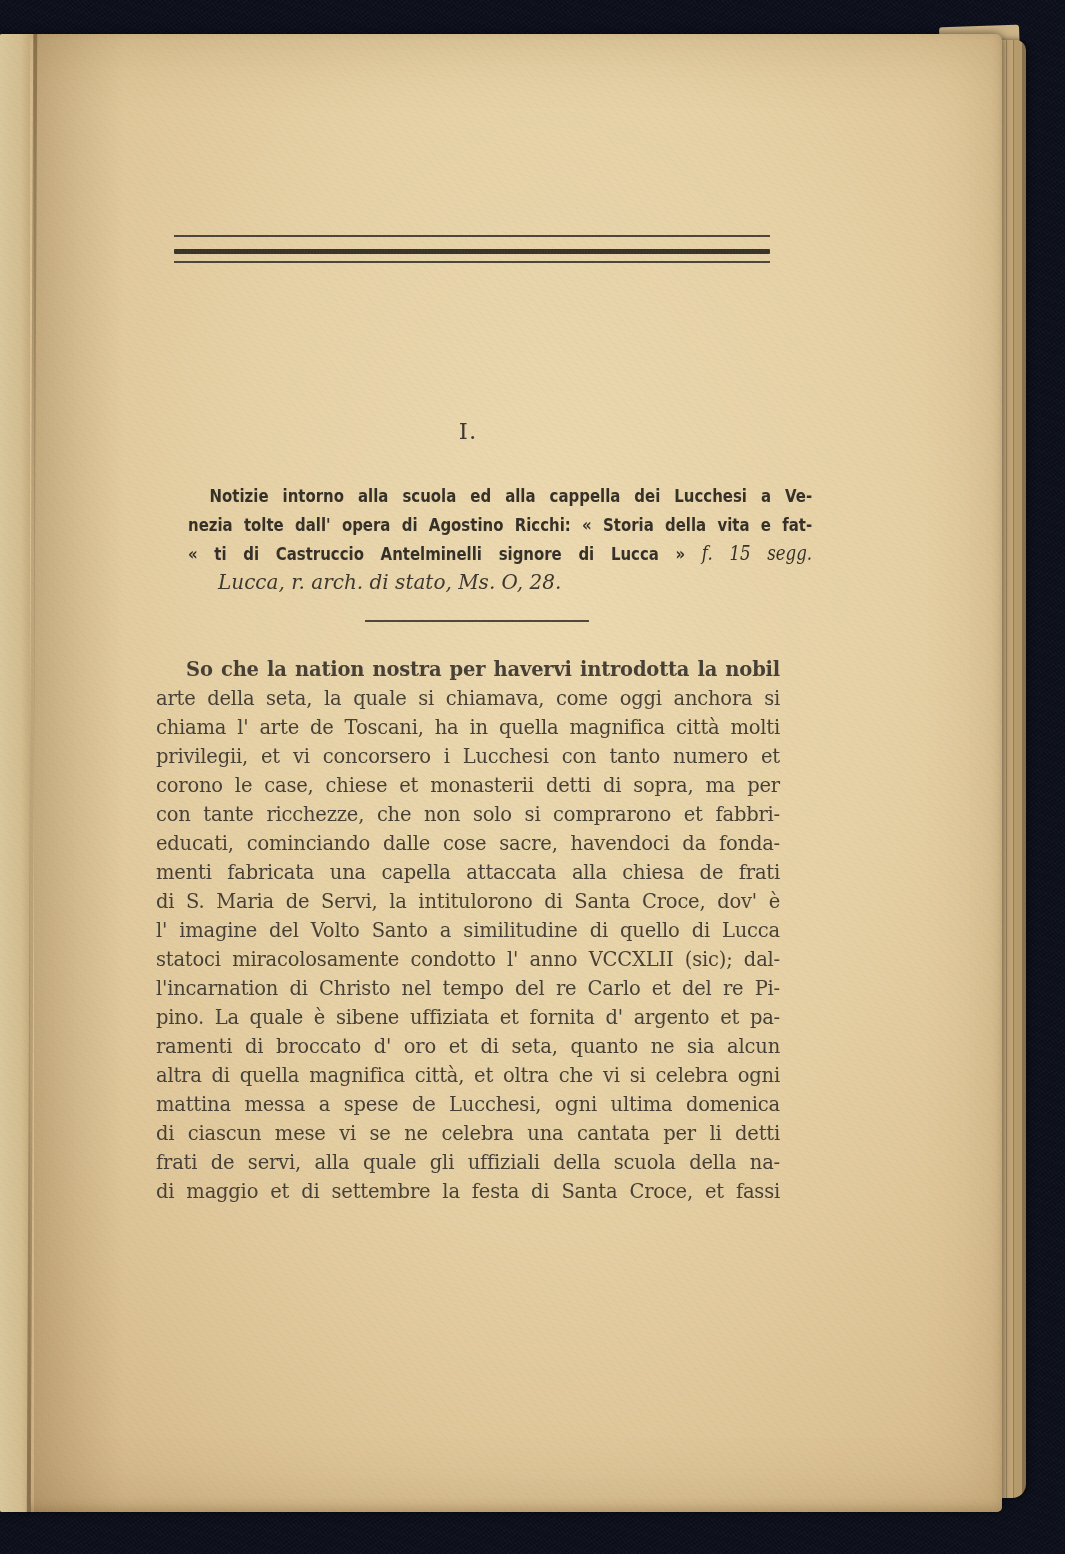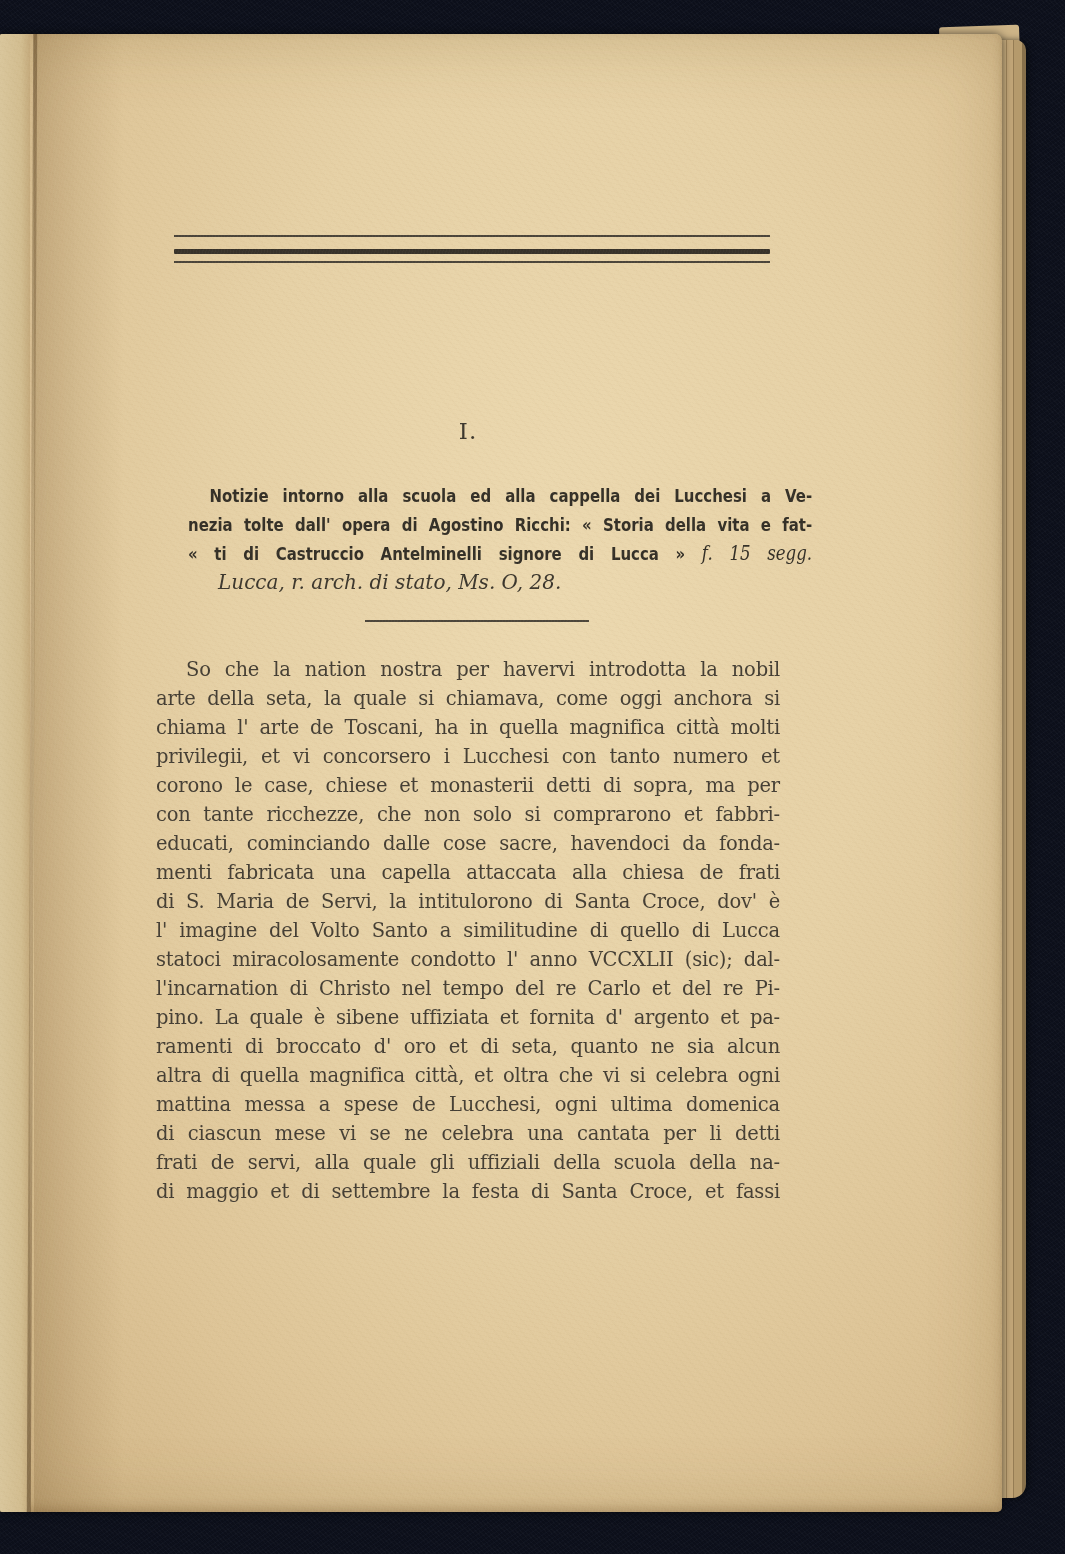--- a/index.html
+++ b/index.html
@@ -85,21 +85,21 @@
     padding-left:30px;
   }
 
   .heading-divider{position:absolute;top:586px;left:209px;width:224px;height:2px;background:#4c463b;}
 
   .body-block{position:absolute;top:621px;left:0;width:624px;}
   .body-line{
     font-size:19.5px;line-height:29px;letter-spacing:-0.2px;color:#443e34;
     text-align:justify;text-align-last:justify;
   }
-  .body-line:first-child{text-indent:30px;}
+  .body-line:first-child{text-indent:30px;font-weight:bold;}
 </style>
 </head>
 <body>
 
 <div class="scene">
 
   <div class="under-sheet"></div>
   <div class="edge-stack"></div>
 
   <div class="page">

